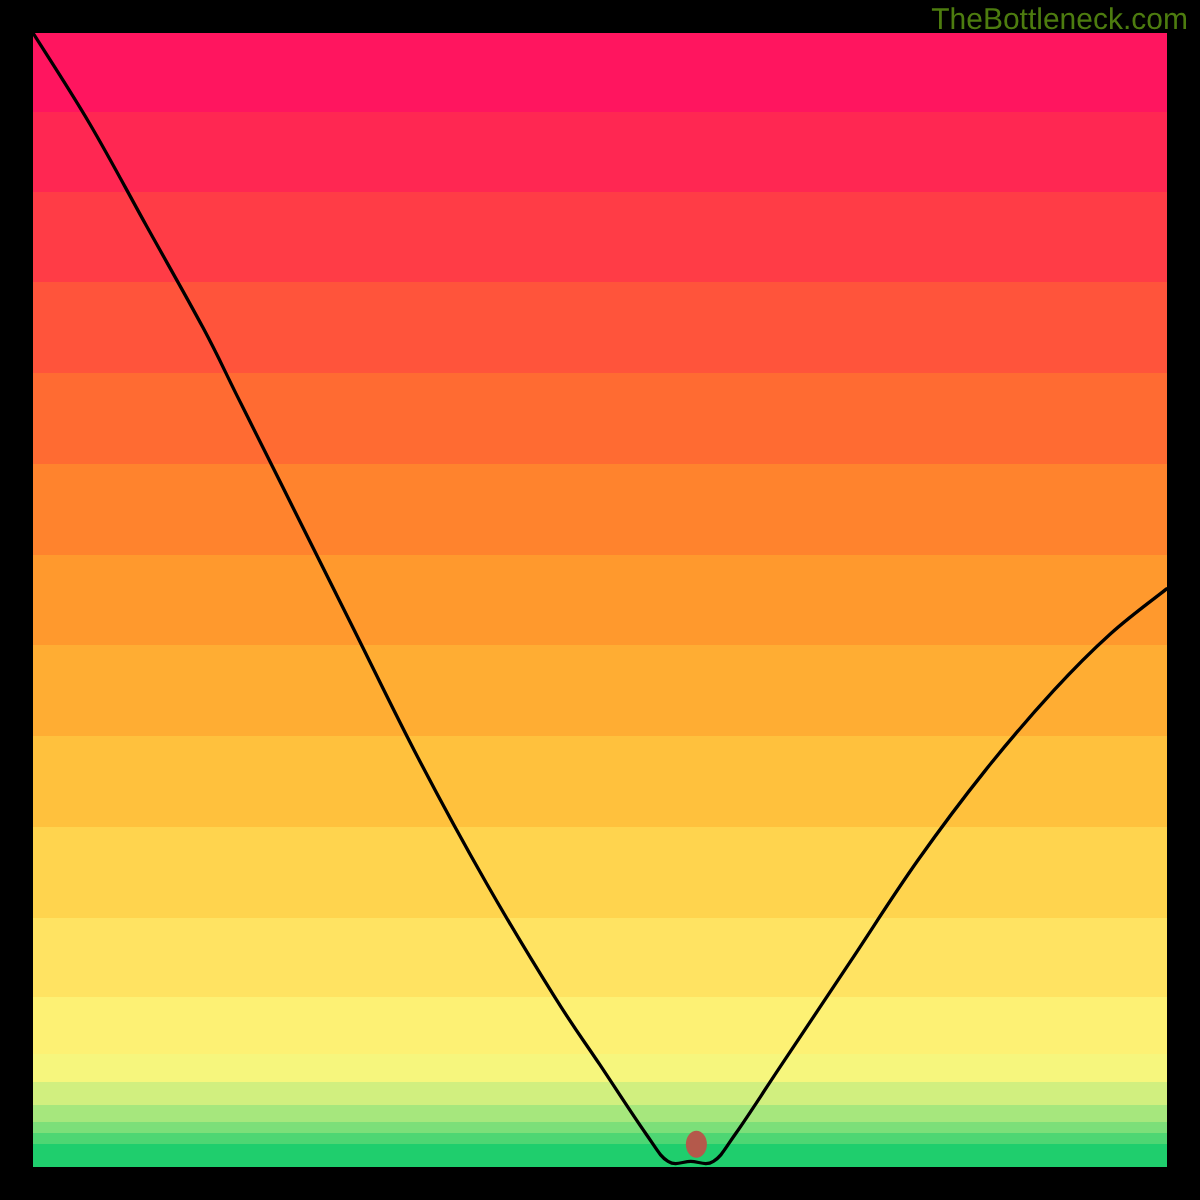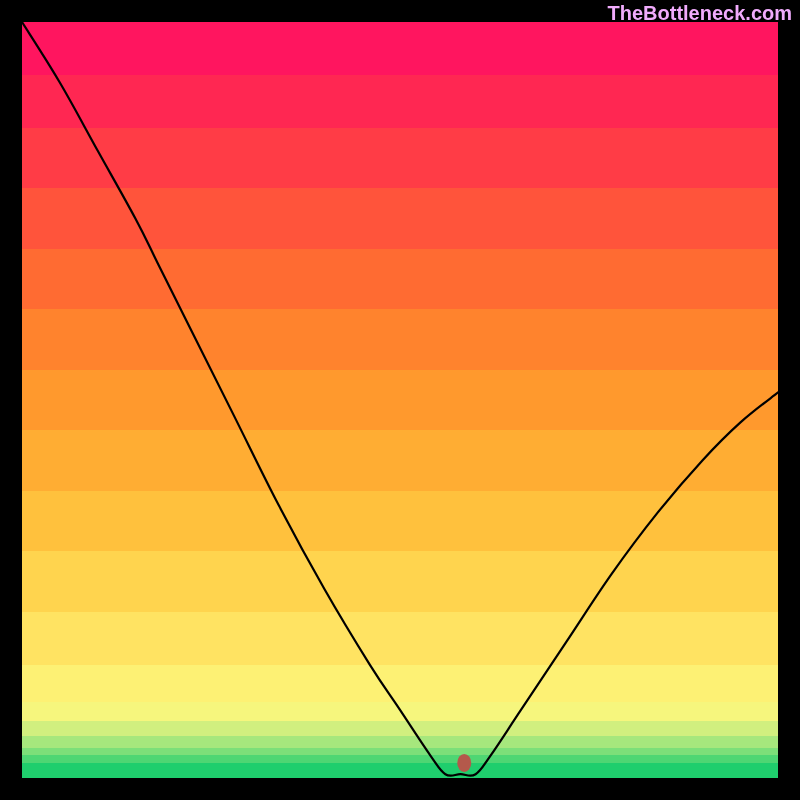--- a/index.html
+++ b/index.html
@@ -15,22 +15,22 @@
     position: relative;
     width: 800px;
     height: 800px;
     background: #000;
   }
   .watermark {
     position: absolute;
     top: 2px;
     right: 8px;
     font-size: 20px;
-    font-weight: 700;
-    color: #f0abfc;
+    font-weight: 400;
+    color: #4d7c0f;
     letter-spacing: 0px;
     z-index: 10;
   }
   .plot {
     position: absolute;
     left: 22px;
     top: 22px;
     width: 756px;
     height: 756px;
     background: #fff;

